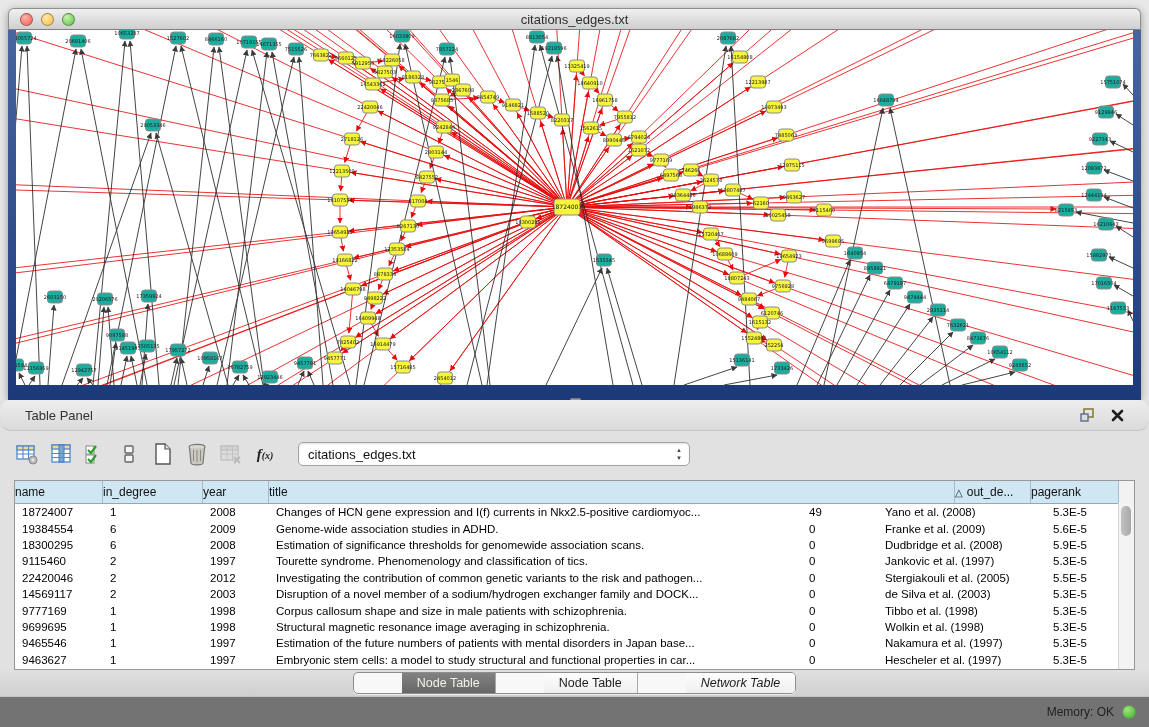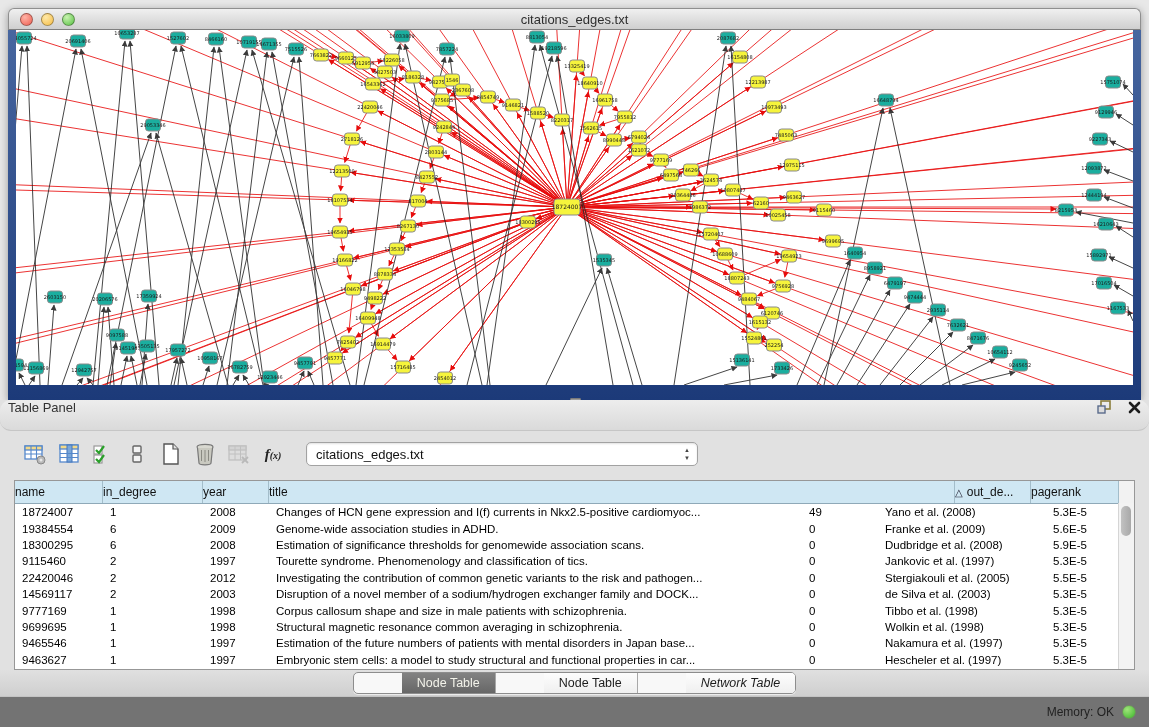--- a/index.html
+++ b/index.html
@@ -26,25 +26,25 @@
     padding:0 8px 15px 8px;}
   .net-canvas{width:1117px;height:355px;background:#ffffff;position:relative;overflow:hidden;}
   .net-canvas svg{display:block;}
   
   .divider-handle{position:absolute;left:570px;top:398px;width:9px;height:6px;
     background:#9a9a9a;border:1px solid #7a7a7a;border-radius:1px;}
   
   .table-panel{position:absolute;left:0;top:400px;width:1149px;height:327px;
     background:#e1e1e1;display:flex;flex-direction:column;}
   .panel-header{height:30px;flex:0 0 30px;background:linear-gradient(#ededed,#dadada);
-    border-bottom:1px solid #c6c6c6;display:flex;align-items:flex-start;padding:0 8px;position:relative;border-radius:11px;}
+    border-bottom:1px solid #c6c6c6;display:flex;align-items:center;padding:0 25px;position:relative;border-radius:11px;}
   .panel-title{font-size:13px;color:#333;}
   .panel-header-icons{margin-left:auto;display:flex;align-items:center;gap:16px;}
   .float-icon svg,.close-icon svg{display:block;}
-  .toolbar{height:46px;flex:0 0 46px;display:flex;align-items:center;padding:0 12px;margin-left:8px;}
+  .toolbar{height:46px;flex:0 0 46px;display:flex;align-items:center;padding:0 12px;}
   .tool-btn{width:30px;height:30px;display:flex;align-items:center;justify-content:center;margin-right:4px;border-radius:4px;}
   .tool-btn.disabled{opacity:.45;}
   .fx-label{font-family:"Liberation Serif",serif;font-style:italic;font-size:15px;font-weight:bold;color:#222;}
   .fx-label small{font-size:10px;font-weight:bold;}
   .dropdown{margin-left:14px;width:392px;height:24px;box-sizing:border-box;background:#fff;
     border:1px solid #a2a2a2;border-radius:5px;display:flex;align-items:center;
     padding:0 22px 0 9px;font-size:13px;color:#111;position:relative;
     box-shadow:inset 0 1px 2px rgba(0,0,0,.12);}
   .dd-arrows{position:absolute;right:7px;top:3px;font-size:6px;line-height:8px;color:#444;text-align:center;}
   
@@ -808,21 +808,21 @@
           <div class="td c-year">1998</div>
           <div class="td c-title">Corpus callosum shape and size in male patients with schizophrenia.</div>
           <div class="td c-out">0</div>
           <div class="td c-short">Tibbo et al. (1998)</div>
           <div class="td c-pr">5.3E-5</div>
         </div>
         <div class="tr">
           <div class="td c-name">9699695</div>
           <div class="td c-indeg">1</div>
           <div class="td c-year">1998</div>
-          <div class="td c-title">Structural magnetic resonance common averaging in schizophrenia.</div>
+          <div class="td c-title">Structural magnetic resonance image averaging in schizophrenia.</div>
           <div class="td c-out">0</div>
           <div class="td c-short">Wolkin et al. (1998)</div>
           <div class="td c-pr">5.3E-5</div>
         </div>
         <div class="tr">
           <div class="td c-name">9465546</div>
           <div class="td c-indeg">1</div>
           <div class="td c-year">1997</div>
           <div class="td c-title">Estimation of the future numbers of patients with mental disorders in Japan base...</div>
           <div class="td c-out">0</div>

